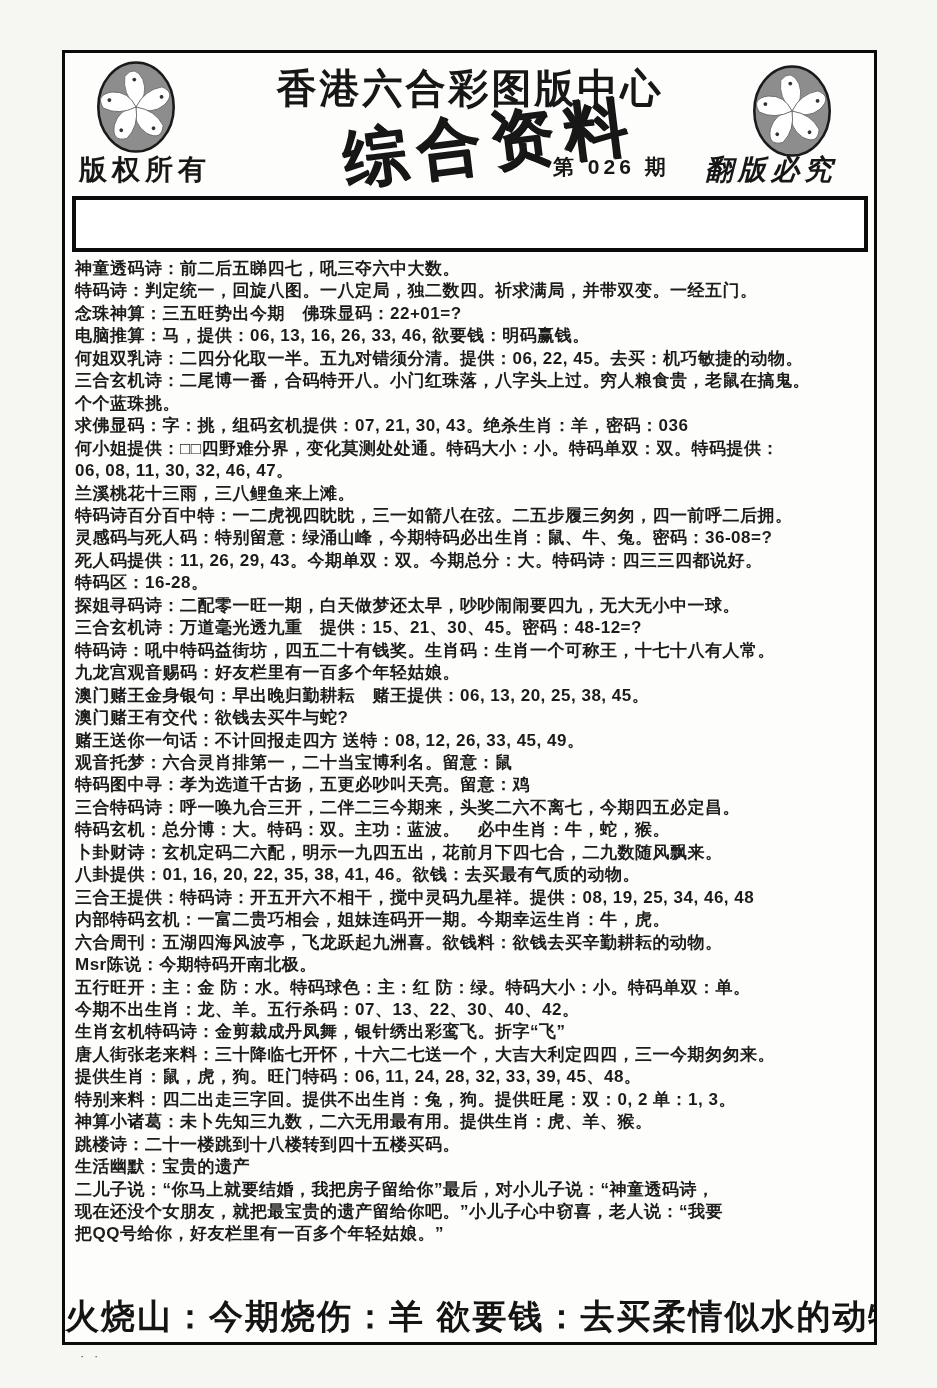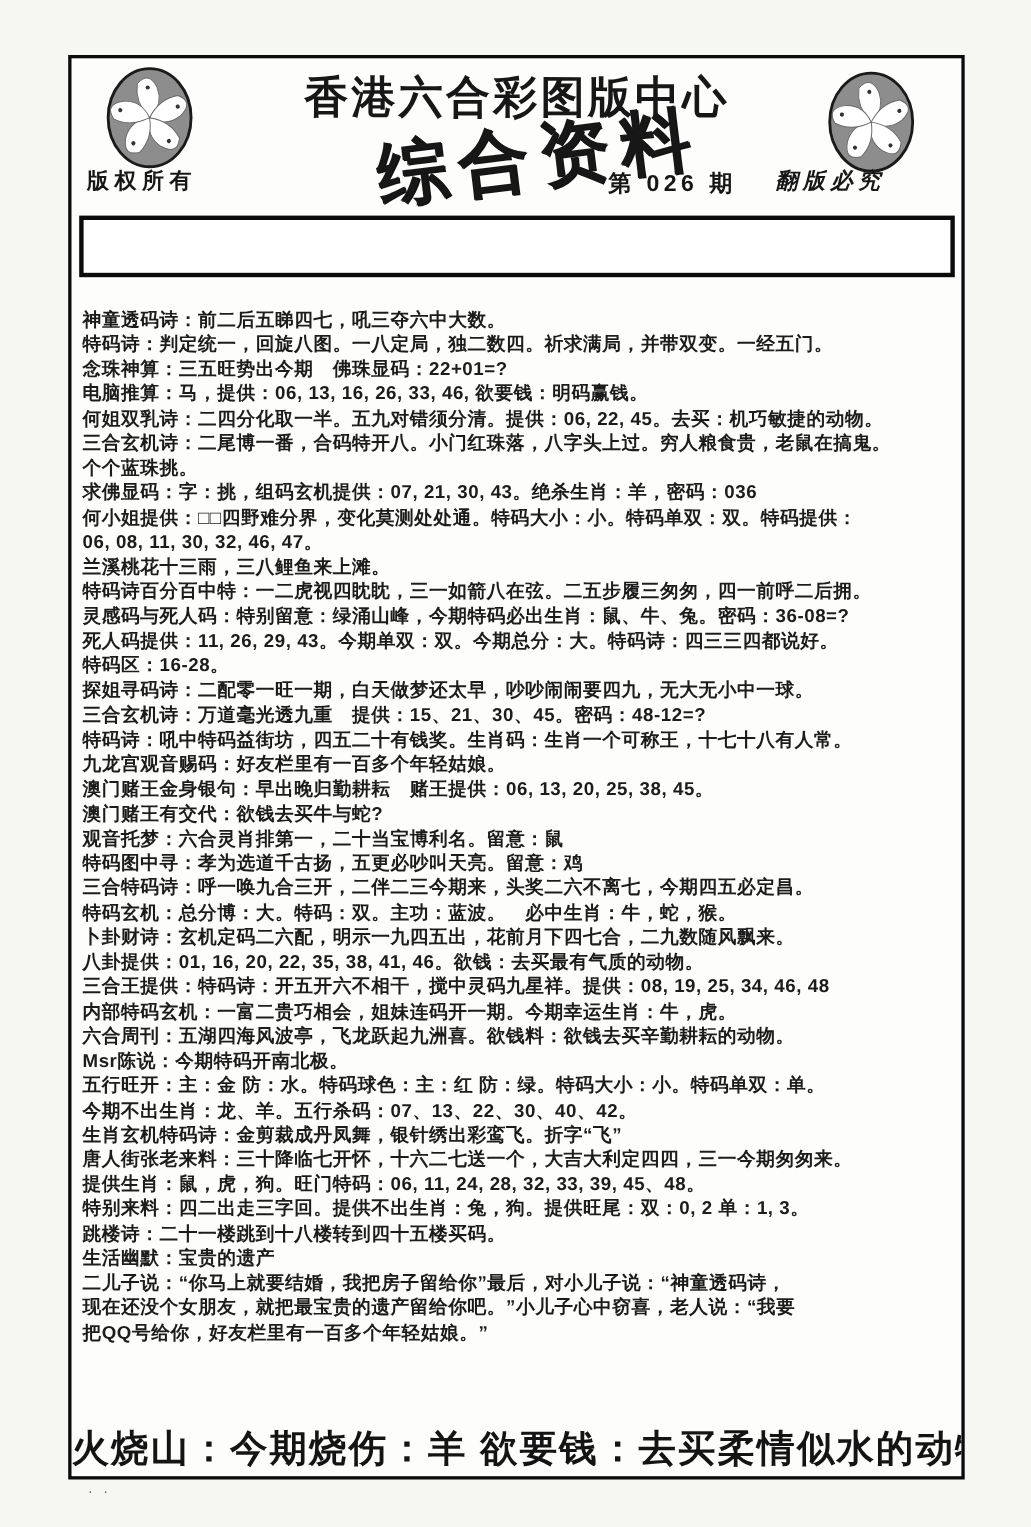--- a/index.html
+++ b/index.html
@@ -25,31 +25,31 @@
     position:absolute;left:215px;top:46px;width:420px;text-align:center;
     font-size:64px;font-weight:900;letter-spacing:10px;white-space:nowrap;
     transform:rotate(-7deg);transform-origin:50% 50%;
     text-shadow:1px 1px 0 #111;
   }
   .issue{
     position:absolute;left:488px;top:100px;
     font-size:21px;font-weight:900;letter-spacing:4px;white-space:nowrap;
   }
   .side-label{
-    position:absolute;top:98px;font-size:20px;font-weight:900;
+    position:absolute;top:98px;font-size:28px;font-weight:900;
     letter-spacing:5px;white-space:nowrap;
   }
   .side-left{left:14px;}
   .side-right{left:640px;font-style:italic;}
   .notice-box{
     position:absolute;left:7px;top:143px;width:788px;height:48px;
     border:4px solid #0b0b0b;background:#ffffff;
   }
   .body-text{
-    position:absolute;left:10px;top:205px;width:792px;margin-top:22px;
+    position:absolute;left:10px;top:205px;width:792px;
   }
   .line{
     font-size:17px;line-height:22.45px;font-weight:700;
     white-space:nowrap;letter-spacing:0.5px;color:#1c1c1c;
   }
   .hot-line{
     position:absolute;left:0;top:1241px;width:100%;text-align:center;
     font-size:34px;font-weight:900;letter-spacing:2px;white-space:nowrap;
     color:#141414;
   }
@@ -121,36 +121,38 @@
       <div class="line">特码诗百分百中特：一二虎视四眈眈，三一如箭八在弦。二五步履三匆匆，四一前呼二后拥。</div>
       <div class="line">灵感码与死人码：特别留意：绿涌山峰，今期特码必出生肖：鼠、牛、兔。密码：36-08=?</div>
       <div class="line">死人码提供：11, 26, 29, 43。今期单双：双。今期总分：大。特码诗：四三三四都说好。</div>
       <div class="line">特码区：16-28。</div>
       <div class="line">探姐寻码诗：二配零一旺一期，白天做梦还太早，吵吵闹闹要四九，无大无小中一球。</div>
       <div class="line">三合玄机诗：万道毫光透九重　提供：15、21、30、45。密码：48-12=?</div>
       <div class="line">特码诗：吼中特码益街坊，四五二十有钱奖。生肖码：生肖一个可称王，十七十八有人常。</div>
       <div class="line">九龙宫观音赐码：好友栏里有一百多个年轻姑娘。</div>
       <div class="line">澳门赌王金身银句：早出晚归勤耕耘　赌王提供：06, 13, 20, 25, 38, 45。</div>
       <div class="line">澳门赌王有交代：欲钱去买牛与蛇?</div>
+      <div class="line">赌王送你一句话：不计回报走四方 送特：08, 12, 26, 33, 45, 49。</div>
       <div class="line">观音托梦：六合灵肖排第一，二十当宝博利名。留意：鼠</div>
       <div class="line">特码图中寻：孝为选道千古扬，五更必吵叫天亮。留意：鸡</div>
       <div class="line">三合特码诗：呼一唤九合三开，二伴二三今期来，头奖二六不离七，今期四五必定昌。</div>
       <div class="line">特码玄机：总分博：大。特码：双。主功：蓝波。　必中生肖：牛，蛇，猴。</div>
       <div class="line">卜卦财诗：玄机定码二六配，明示一九四五出，花前月下四七合，二九数随风飘来。</div>
       <div class="line">八卦提供：01, 16, 20, 22, 35, 38, 41, 46。欲钱：去买最有气质的动物。</div>
       <div class="line">三合王提供：特码诗：开五开六不相干，搅中灵码九星祥。提供：08, 19, 25, 34, 46, 48</div>
       <div class="line">内部特码玄机：一富二贵巧相会，姐妹连码开一期。今期幸运生肖：牛，虎。</div>
       <div class="line">六合周刊：五湖四海风波亭，飞龙跃起九洲喜。欲钱料：欲钱去买辛勤耕耘的动物。</div>
       <div class="line">Msr陈说：今期特码开南北极。</div>
       <div class="line">五行旺开：主：金 防：水。特码球色：主：红 防：绿。特码大小：小。特码单双：单。</div>
       <div class="line">今期不出生肖：龙、羊。五行杀码：07、13、22、30、40、42。</div>
       <div class="line">生肖玄机特码诗：金剪裁成丹凤舞，银针绣出彩鸾飞。折字“飞”</div>
       <div class="line">唐人街张老来料：三十降临七开怀，十六二七送一个，大吉大利定四四，三一今期匆匆来。</div>
       <div class="line">提供生肖：鼠，虎，狗。旺门特码：06, 11, 24, 28, 32, 33, 39, 45、48。</div>
       <div class="line">特别来料：四二出走三字回。提供不出生肖：兔，狗。提供旺尾：双：0, 2 单：1, 3。</div>
+      <div class="line">神算小诸葛：未卜先知三九数，二六无用最有用。提供生肖：虎、羊、猴。</div>
       <div class="line">跳楼诗：二十一楼跳到十八楼转到四十五楼买码。</div>
       <div class="line">生活幽默：宝贵的遗产</div>
       <div class="line">二儿子说：“你马上就要结婚，我把房子留给你”最后，对小儿子说：“神童透码诗，</div>
       <div class="line">现在还没个女朋友，就把最宝贵的遗产留给你吧。”小儿子心中窃喜，老人说：“我要</div>
       <div class="line">把QQ号给你，好友栏里有一百多个年轻姑娘。”</div>
     </div>
 
   <div class="hot-line">火烧山：今期烧伤：羊 欲要钱：去买柔情似水的动物</div>
 </div>
 

